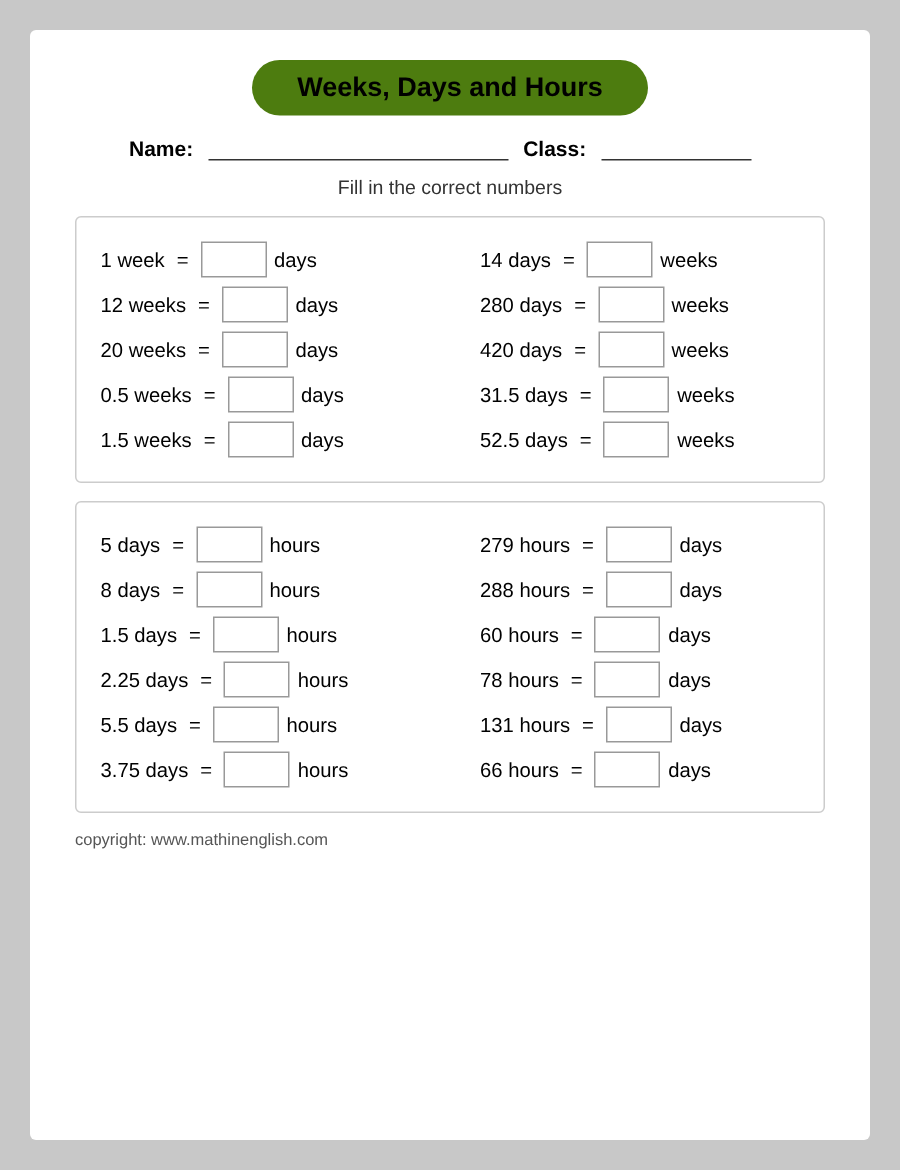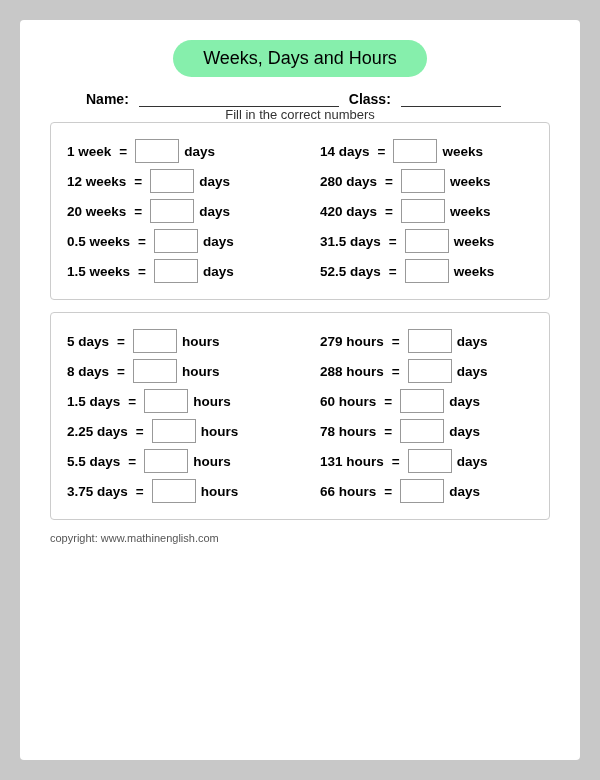--- a/index.html
+++ b/index.html
@@ -13,67 +13,68 @@
       padding: 20px;
     }
     .page {
       background: white;
       width: 560px;
       min-height: 740px;
       padding: 20px 30px 20px 30px;
       border-radius: 4px;
     }
     .title-box {
-      background: #86efac;
+      background: #4d7c0f;
       border-radius: 20px;
       text-align: center;
       padding: 8px 30px;
       font-size: 18px;
-      font-weight: normal;
+      font-weight: bold;
       margin: 0 auto 14px auto;
       width: fit-content;
     }
     .name-line {
       display: flex;
       align-items: center;
       gap: 10px;
+      margin-bottom: 10px;
       font-size: 14px;
       padding-left: 36px;
     }
     .name-line .label { font-weight: bold; }
     .name-underline {
       border-bottom: 1.5px solid #333;
       width: 200px;
       display: inline-block;
       height: 16px;
     }
     .class-underline {
       border-bottom: 1.5px solid #333;
       width: 100px;
       display: inline-block;
       height: 16px;
     }
     .instruction {
       text-align: center;
       font-size: 13px;
+      margin-bottom: 12px;
       color: #333;
     }
     .section {
       border: 1px solid #ccc;
       border-radius: 4px;
       padding: 10px 16px;
       margin-bottom: 12px;
     }
     .row {
       display: flex;
       align-items: center;
       justify-content: space-between;
       margin: 6px 0;
       font-size: 13.5px;
-      font-weight: bold;
     }
     .left-group, .right-group {
       display: flex;
       align-items: center;
       gap: 5px;
       width: 48%;
     }
     .right-group {
       justify-content: flex-start;
       margin-left: 40px;

